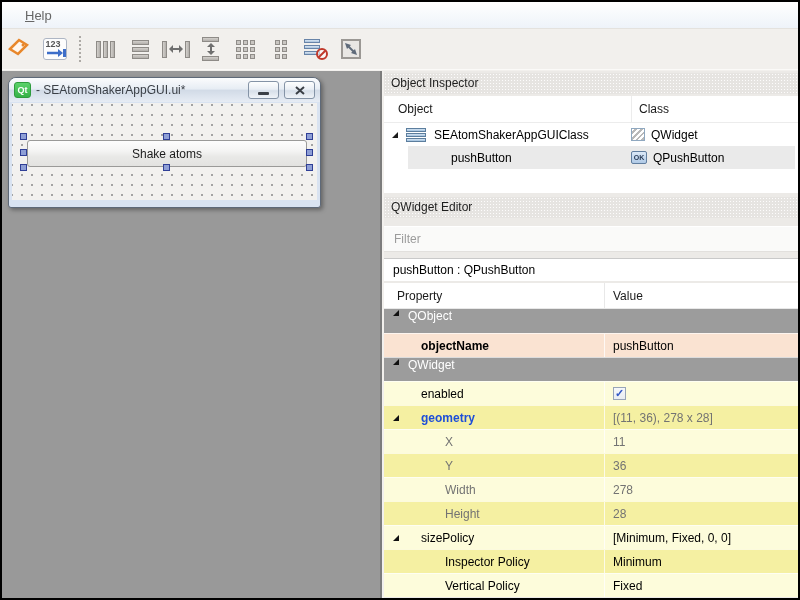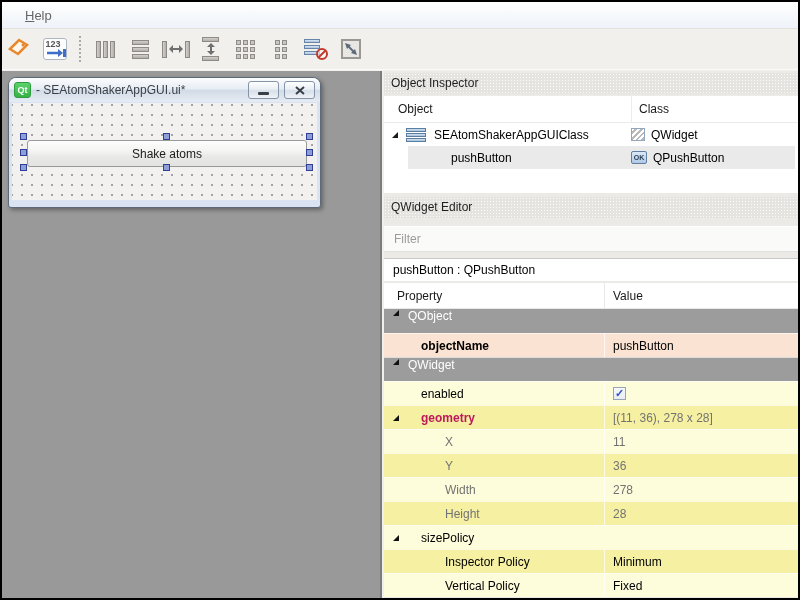--- a/index.html
+++ b/index.html
@@ -325,21 +325,21 @@
             </div>
         </div>
 
         <div class="prow deep">
           <div class="name">
             <span class="tri">
                 <svg width="8" height="8">
                   <polygon points="7,1 7,7 1,7" fill="#111"></polygon>
                 </svg>
               </span>
-            <span class="after-tri bold" style="color:#be185d;">geometry</span>
+            <span class="after-tri bold" style="color:#1d4ed8;">geometry</span>
           </div>
           <div class="val dim">
               <span>[(11, 36), 278 x 28]</span>
             </div>
         </div>
 
         <div class="prow pale">
           <div class="name">
               <span class="sub dim">X</span>
             </div>
@@ -374,20 +374,23 @@
 
         <div class="prow pale">
           <div class="name">
             <span class="tri">
                 <svg width="8" height="8">
                   <polygon points="7,1 7,7 1,7" fill="#111"></polygon>
                 </svg>
               </span>
             <span class="after-tri">sizePolicy</span>
           </div>
+          <div class="val">
+              <span>[Minimum, Fixed, 0, 0]</span>
+            </div>
         </div>
         <div class="prow deep">
           <div class="name">
               <span class="sub">Inspector Policy</span>
             </div>
           <div class="val">
               <span>Minimum</span>
             </div>
         </div>
         <div class="prow pale">

